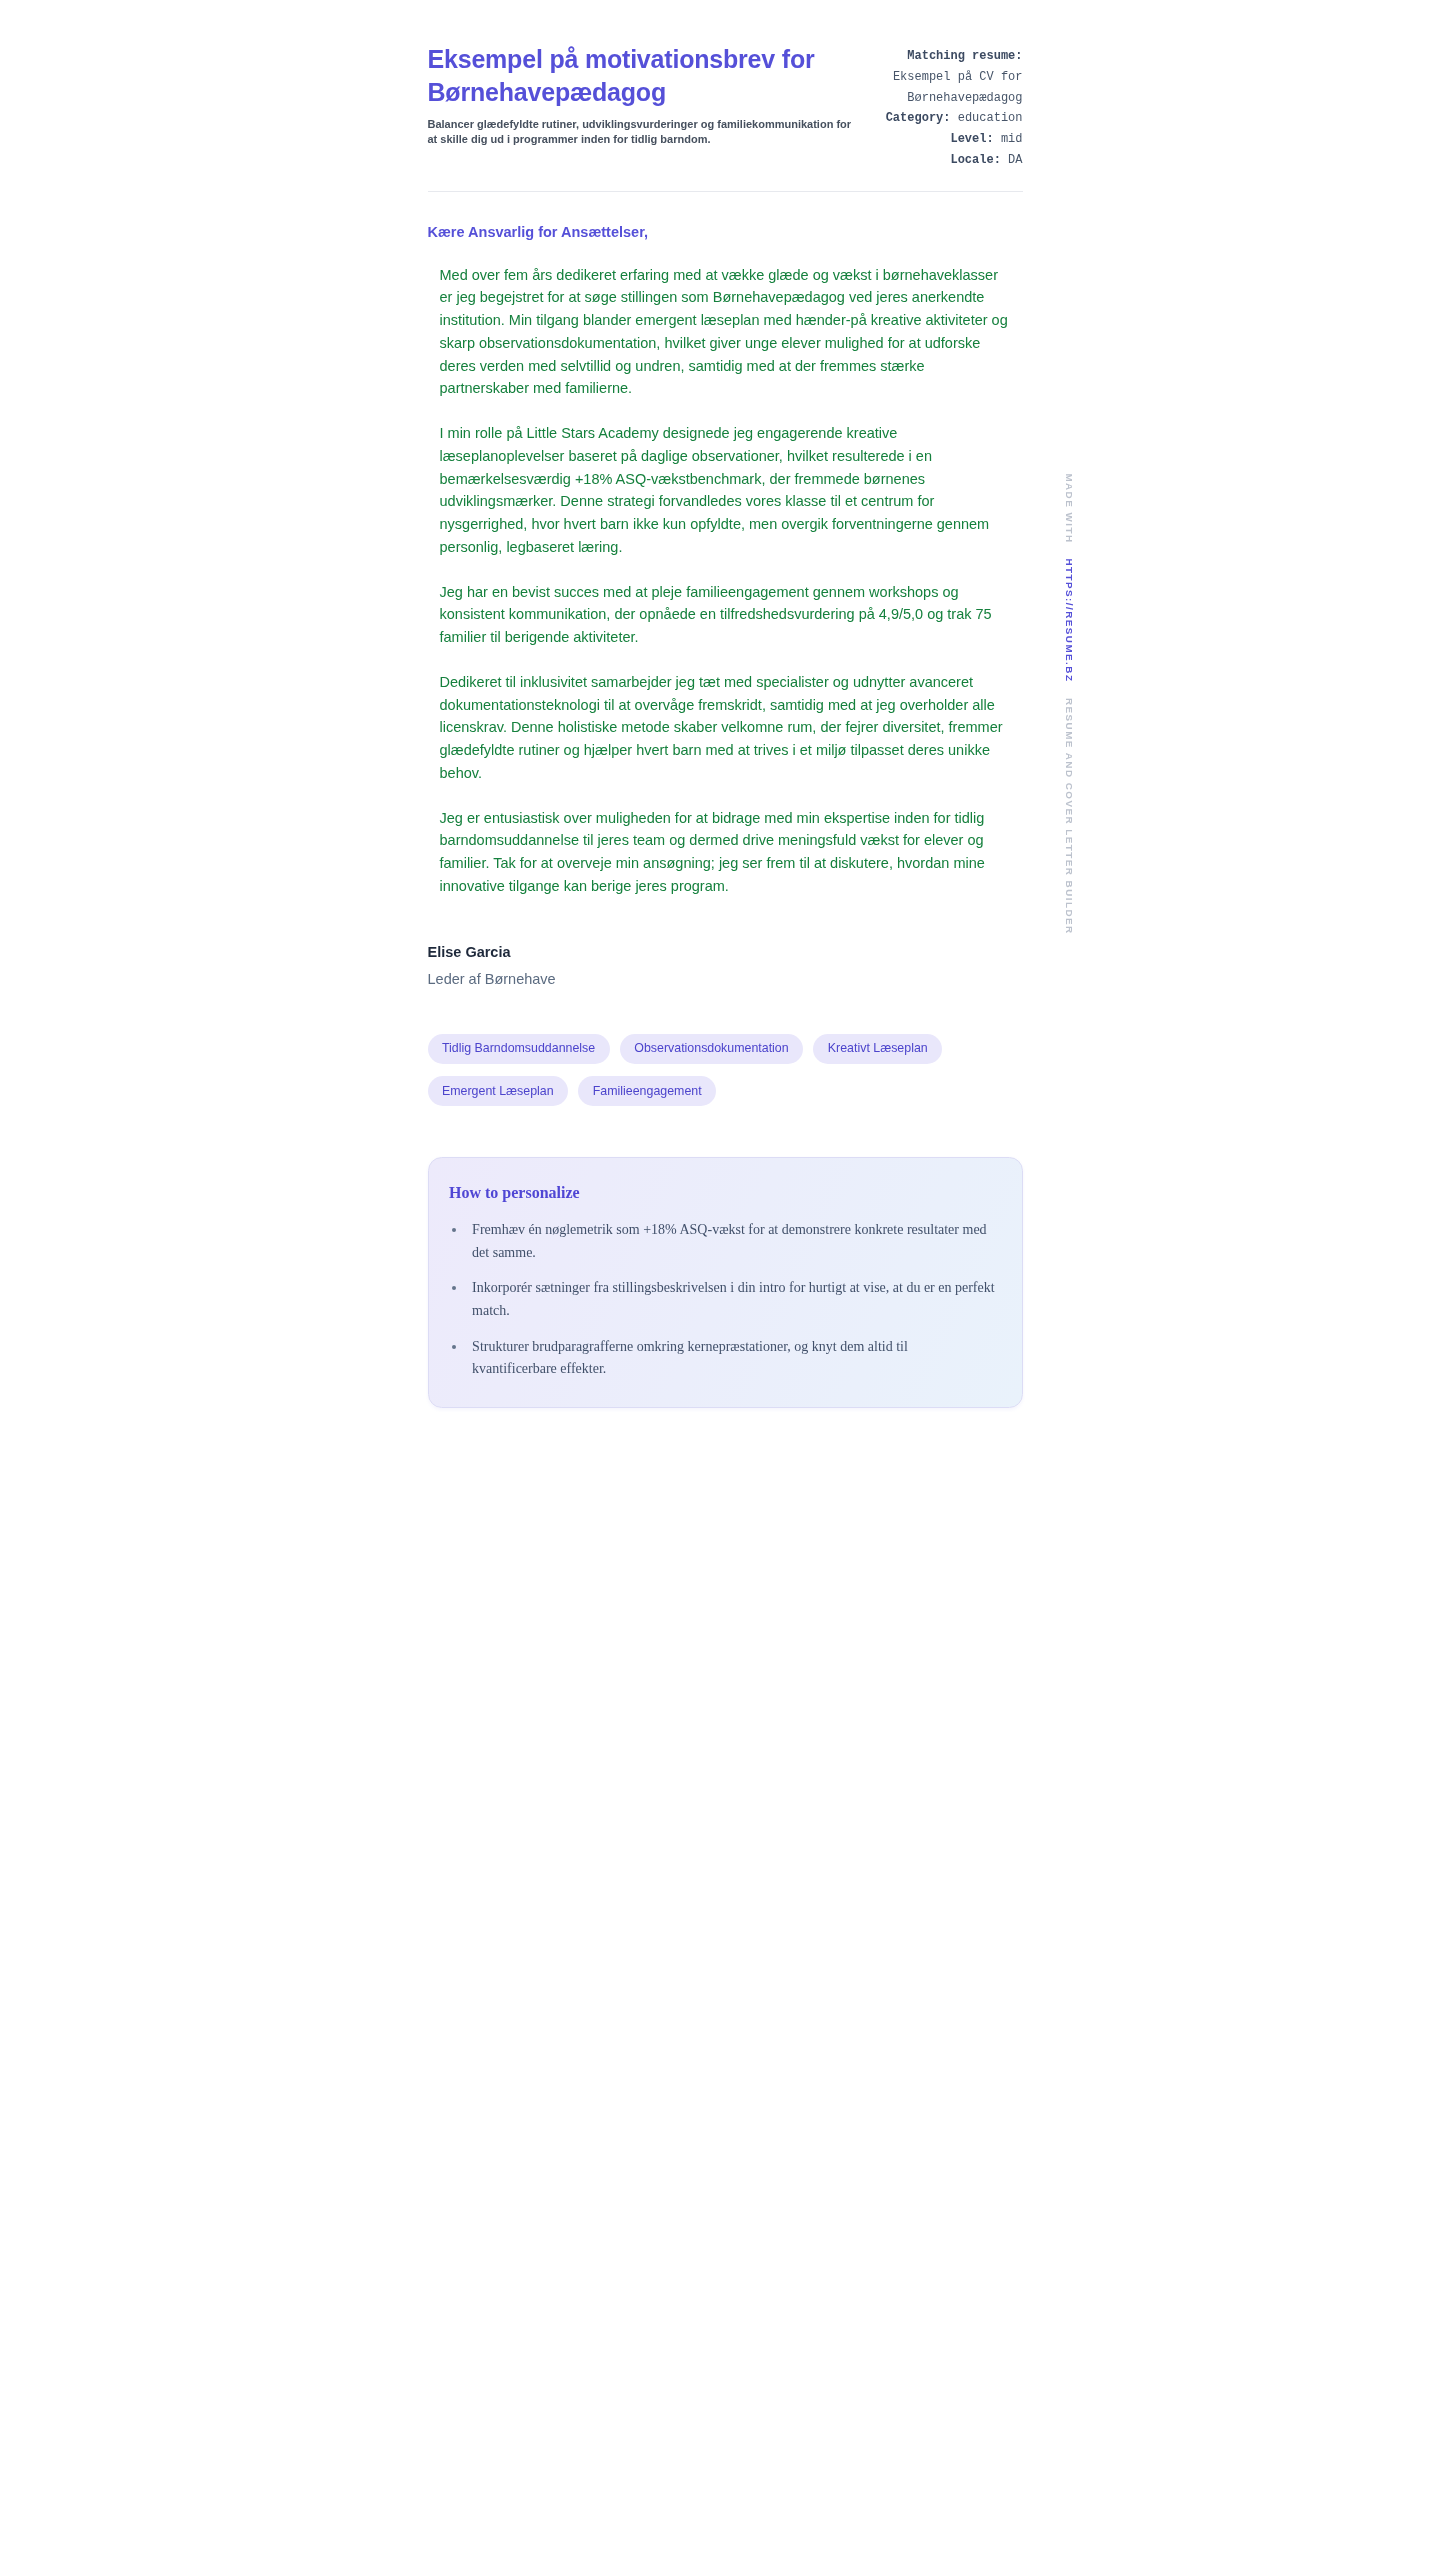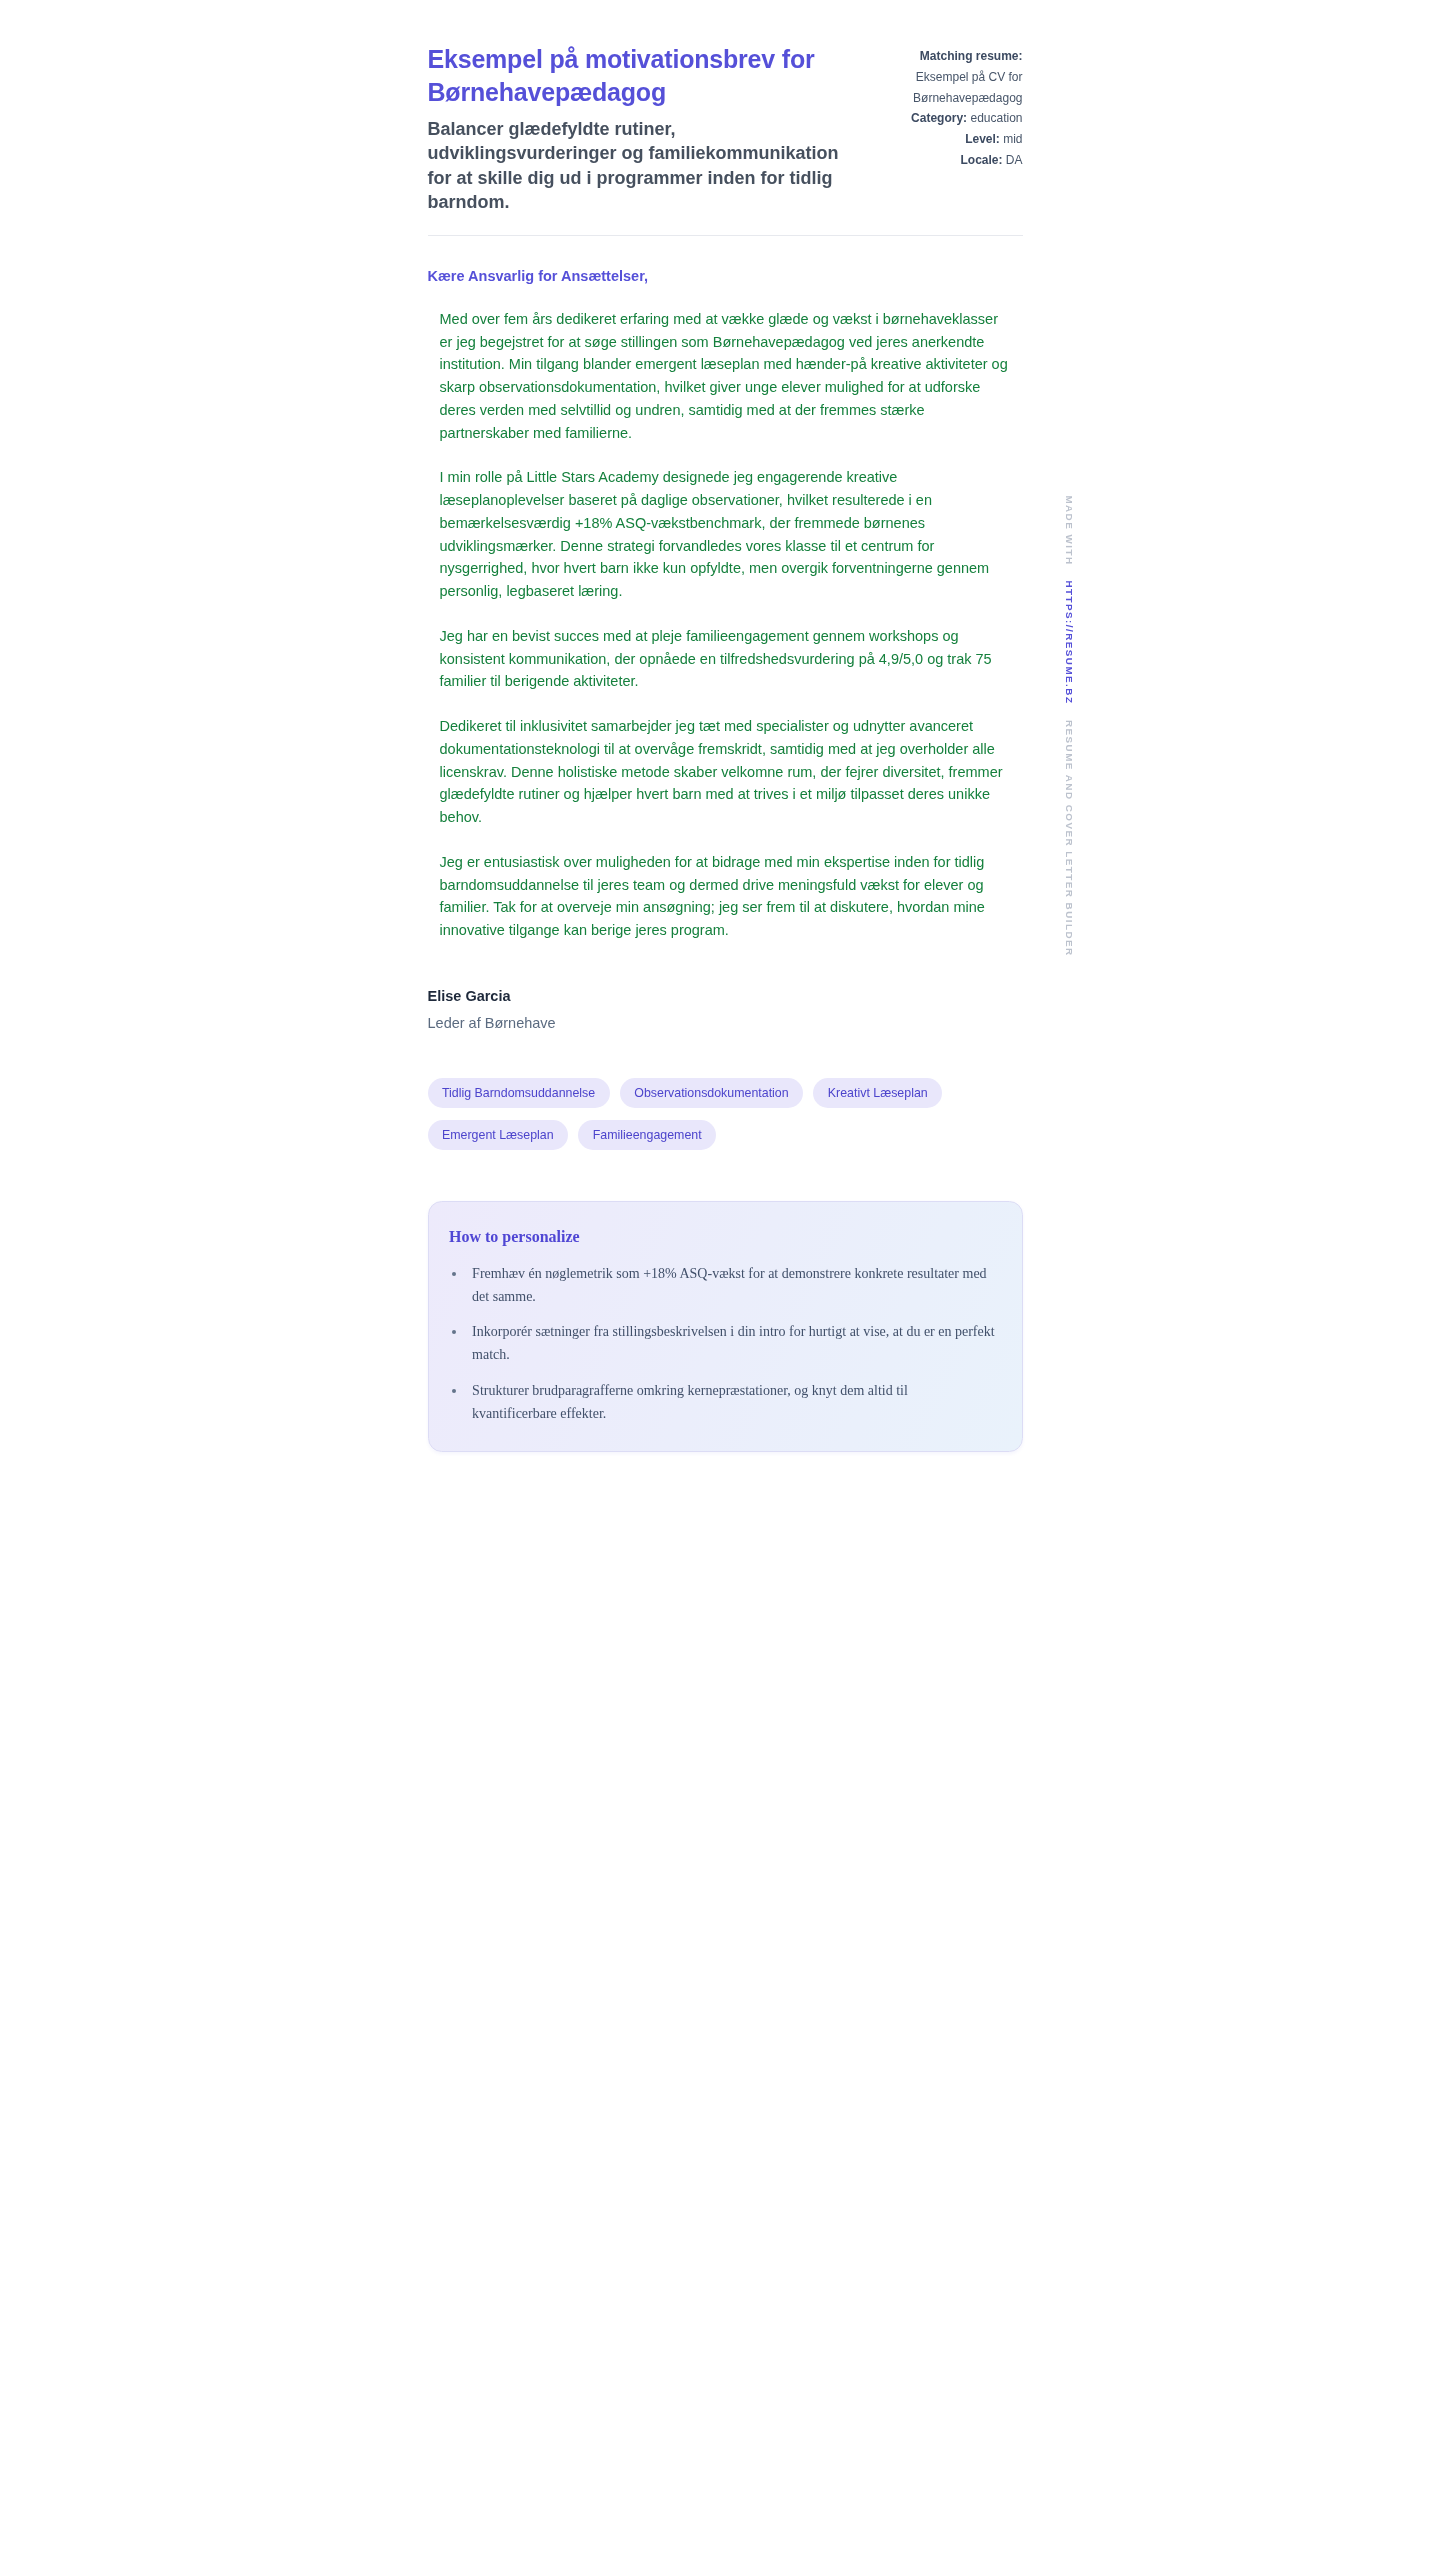--- a/index.html
+++ b/index.html
@@ -22,33 +22,34 @@
     margin: 0;
     font-size: 25px;
     line-height: 1.33;
     font-weight: 800;
     color: #5550d8;
     letter-spacing: -0.2px;
   }
   .page-title span { display: block; }
   .subtitle {
     margin: 7.7px 0 0;
-    font-size: 18px;
+    font-size: 11px;
     line-height: 1.35;
     font-weight: 700;
     color: #46505e;
   }
   .meta {
     width: 167px;
     flex: 0 0 auto;
     text-align: right;
     font-size: 12px;
     line-height: 1.72;
     color: #475569;
     padding-top: 3.4px;
+    font-family: Liberation Mono, monospace;
   }
   .meta strong { color: #3c4a61; font-weight: 700; }
 
   .divider { border: 0; border-top: 1.7px solid #e7e9ee; margin: 20.5px 0 0; }
 
   
   .letter { margin-top: 32px; }
   .greeting { margin: 0 0 24px; font-size: 14.5px; font-weight: 700; color: #5550d8; }
   .para { margin: 0 12px 22px; font-size: 14.5px; line-height: 1.57; color: #15803d; }
   .sig-name { margin: 46px 0 0; font-size: 14.5px; font-weight: 700; color: #1e293b; }

